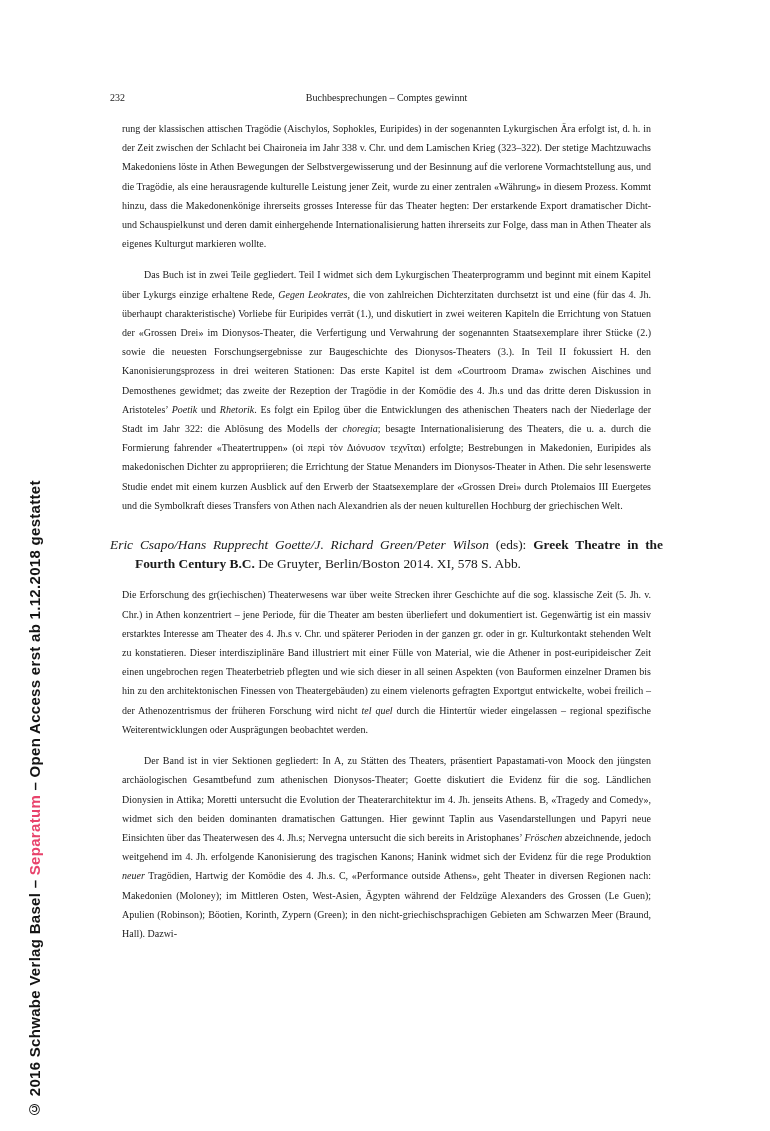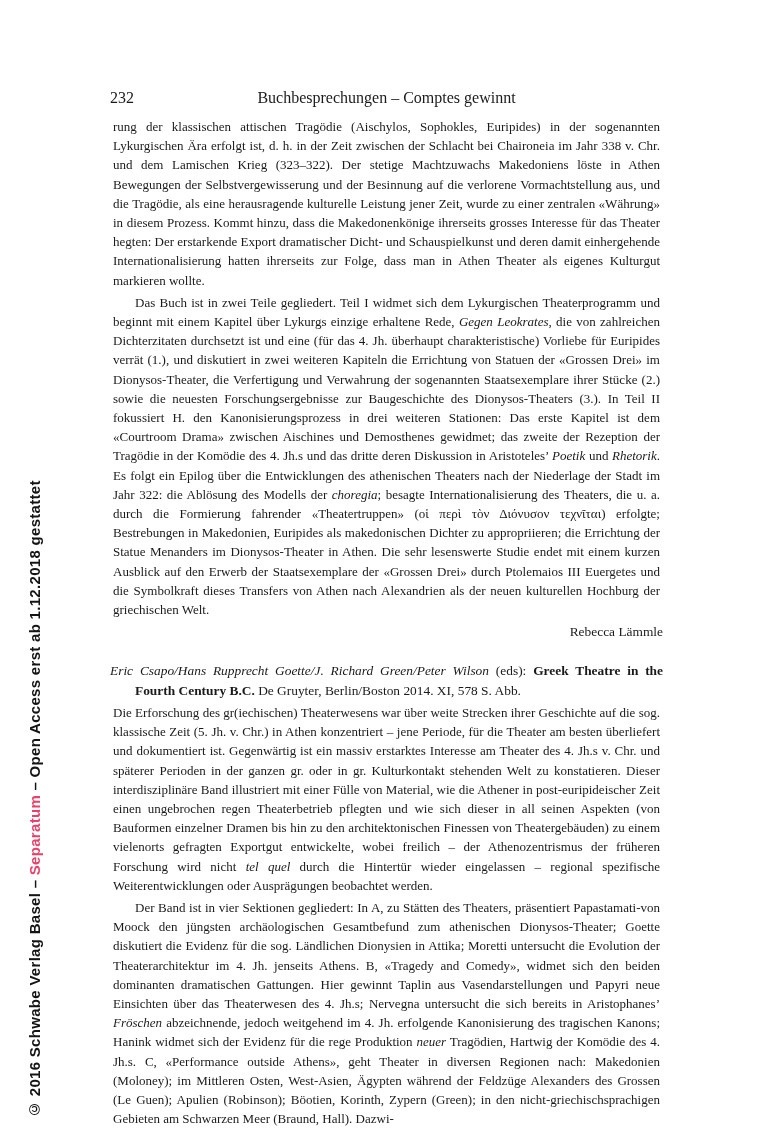--- a/index.html
+++ b/index.html
@@ -12,29 +12,29 @@
     overflow:hidden;
   }
   .main-column {
     position:absolute;
     left:110px; top:88px;
     width:553px;
   }
   .page-header {
     position:relative;
     height:19px;
-    margin-bottom:10px;
-    font-size:16px;
+    margin-bottom:4px;
+    font-size:10px;
     line-height:19px;
   }
   .page-number { position:absolute; left:0; top:0; }
   .running-head { position:absolute; left:0; right:0; top:0; text-align:center; }
   .body-text {
-    margin:3px;
-    font-size:13px;
+    margin:12px;
+    font-size:10px;
     line-height:19.2px;
     text-align:justify;
     hyphens:auto;
   }
   .indent { text-indent:22px; }
   .signature {
     margin:0;
     font-size:13.4px;
     line-height:19.2px;
     text-align:right;
@@ -68,19 +68,18 @@
 
 <div class="main-column">
 
   <div class="page-header">
     <span class="page-number">232</span>
     <span class="running-head">Buchbesprechungen – Comptes gewinnt</span>
   </div>
 
   <p class="body-text"><span>rung der klassischen attischen Tragödie (Aischylos, Sophokles, Euripides) in der sogenannten Lykurgischen Ära erfolgt ist, d. h. in der Zeit zwischen der Schlacht bei Chaironeia im Jahr 338 v. Chr. und dem Lamischen Krieg (323–322). Der stetige Machtzuwachs Makedoniens löste in Athen Bewegungen der Selbstvergewisserung und der Besinnung auf die verlorene Vormachtstellung aus, und die Tragödie, als eine herausragende kulturelle Leistung jener Zeit, wurde zu einer zentralen «Währung» in diesem Prozess. Kommt hinzu, dass die Makedonenkönige ihrerseits grosses Interesse für das Theater hegten: Der erstarkende Export dramatischer Dicht- und Schauspielkunst und deren damit einhergehende Internationalisierung hatten ihrerseits zur Folge, dass man in Athen Theater als eigenes Kulturgut markieren wollte.</span></p>
   <p class="body-text indent"><span>Das Buch ist in zwei Teile gegliedert. Teil I widmet sich dem Lykurgischen Theaterprogramm und beginnt mit einem Kapitel über Lykurgs einzige erhaltene Rede, </span><span style="font-style: italic;">Gegen Leokrates</span><span>, die von zahlreichen Dichterzitaten durchsetzt ist und eine (für das 4. Jh. überhaupt charakteristische) Vorliebe für Euripides verrät (1.), und diskutiert in zwei weiteren Kapiteln die Errichtung von Statuen der «Grossen Drei» im Dionysos-Theater, die Verfertigung und Verwahrung der sogenannten Staatsexemplare ihrer Stücke (2.) sowie die neuesten Forschungsergebnisse zur Baugeschichte des Dionysos-Theaters (3.). In Teil II fokussiert H. den Kanonisierungsprozess in drei weiteren Stationen: Das erste Kapitel ist dem «Courtroom Drama» zwischen Aischines und Demosthenes gewidmet; das zweite der Rezeption der Tragödie in der Komödie des 4. Jh.s und das dritte deren Diskussion in Aristoteles’ </span><span style="font-style: italic;">Poetik</span><span> und </span><span style="font-style: italic;">Rhetorik</span><span>. Es folgt ein Epilog über die Entwicklungen des athenischen Theaters nach der Niederlage der Stadt im Jahr 322: die Ablösung des Modells der </span><span style="font-style: italic;">choregia</span><span>; besagte Internationalisierung des Theaters, die u. a. durch die Formierung fahrender «Theatertruppen» (οἱ περὶ τὸν Διόνυσον τεχνῖται) erfolgte; Bestrebungen in Makedonien, Euripides als makedonischen Dichter zu appropriieren; die Errichtung der Statue Menanders im Dionysos-Theater in Athen. Die sehr lesenswerte Studie endet mit einem kurzen Ausblick auf den Erwerb der Staatsexemplare der «Grossen Drei» durch Ptolemaios III Euergetes und die Symbolkraft dieses Transfers von Athen nach Alexandrien als der neuen kulturellen Hochburg der griechischen Welt.</span></p>
-  <p class="signature">Rebecca Lämmle</p>
 
   <p class="review-heading"><span style="font-style: italic;">Eric Csapo/Hans Rupprecht Goette/J. Richard Green/Peter Wilson</span><span> (eds): </span><span style="font-weight: bold;">Greek Theatre in the Fourth Century B.C.</span><span> De Gruyter, Berlin/Boston 2014. XI, 578 S. Abb.</span></p>
   <p class="body-text"><span>Die Erforschung des gr(iechischen) Theaterwesens war über weite Strecken ihrer Geschichte auf die sog. klassische Zeit (5. Jh. v. Chr.) in Athen konzentriert – jene Periode, für die Theater am besten überliefert und dokumentiert ist. Gegenwärtig ist ein massiv erstarktes Interesse am Theater des 4. Jh.s v. Chr. und späterer Perioden in der ganzen gr. oder in gr. Kulturkontakt stehenden Welt zu konstatieren. Dieser interdisziplinäre Band illustriert mit einer Fülle von Material, wie die Athener in post-euripideischer Zeit einen ungebrochen regen Theaterbetrieb pflegten und wie sich dieser in all seinen Aspekten (von Bauformen einzelner Dramen bis hin zu den architektonischen Finessen von Theatergebäuden) zu einem vielenorts gefragten Exportgut entwickelte, wobei freilich – der Athenozentrismus der früheren Forschung wird nicht </span><span style="font-style: italic;">tel quel</span><span> durch die Hintertür wieder eingelassen – regional spezifische Weiterentwicklungen oder Ausprägungen beobachtet werden.</span></p>
   <p class="body-text indent"><span>Der Band ist in vier Sektionen gegliedert: In A, zu Stätten des Theaters, präsentiert Papastamati-von Moock den jüngsten archäologischen Gesamtbefund zum athenischen Dionysos-Theater; Goette diskutiert die Evidenz für die sog. Ländlichen Dionysien in Attika; Moretti untersucht die Evolution der Theaterarchitektur im 4. Jh. jenseits Athens. B, «Tragedy and Comedy», widmet sich den beiden dominanten dramatischen Gattungen. Hier gewinnt Taplin aus Vasendarstellungen und Papyri neue Einsichten über das Theaterwesen des 4. Jh.s; Nervegna untersucht die sich bereits in Aristophanes’ </span><span style="font-style: italic;">Fröschen</span><span> abzeichnende, jedoch weitgehend im 4. Jh. erfolgende Kanonisierung des tragischen Kanons; Hanink widmet sich der Evidenz für die rege Produktion </span><span style="font-style: italic;">neuer</span><span> Tragödien, Hartwig der Komödie des 4. Jh.s. C, «Performance outside Athens», geht Theater in diversen Regionen nach: Makedonien (Moloney); im Mittleren Osten, West-Asien, Ägypten während der Feldzüge Alexanders des Grossen (Le Guen); Apulien (Robinson); Böotien, Korinth, Zypern (Green); in den nicht-griechischsprachigen Gebieten am Schwarzen Meer (Braund, Hall). Dazwi-</span></p>
 
 </div>
 
 </body></html>

